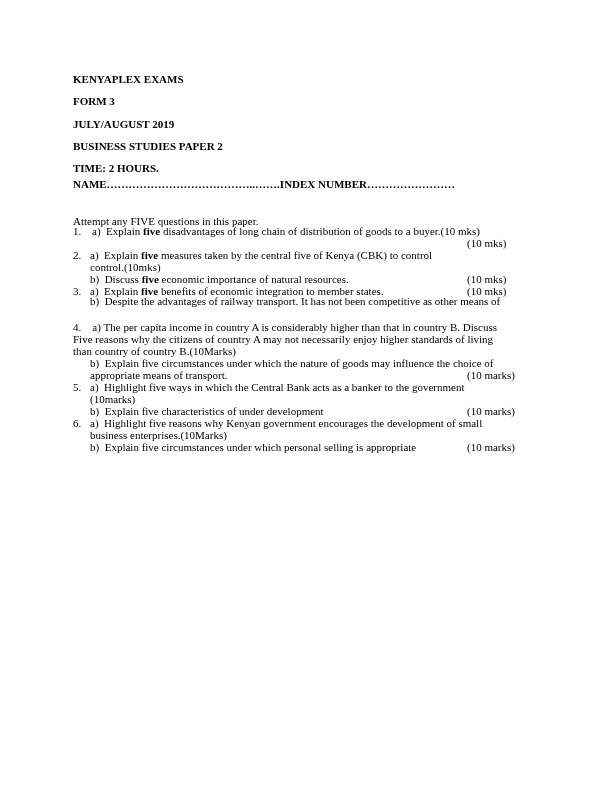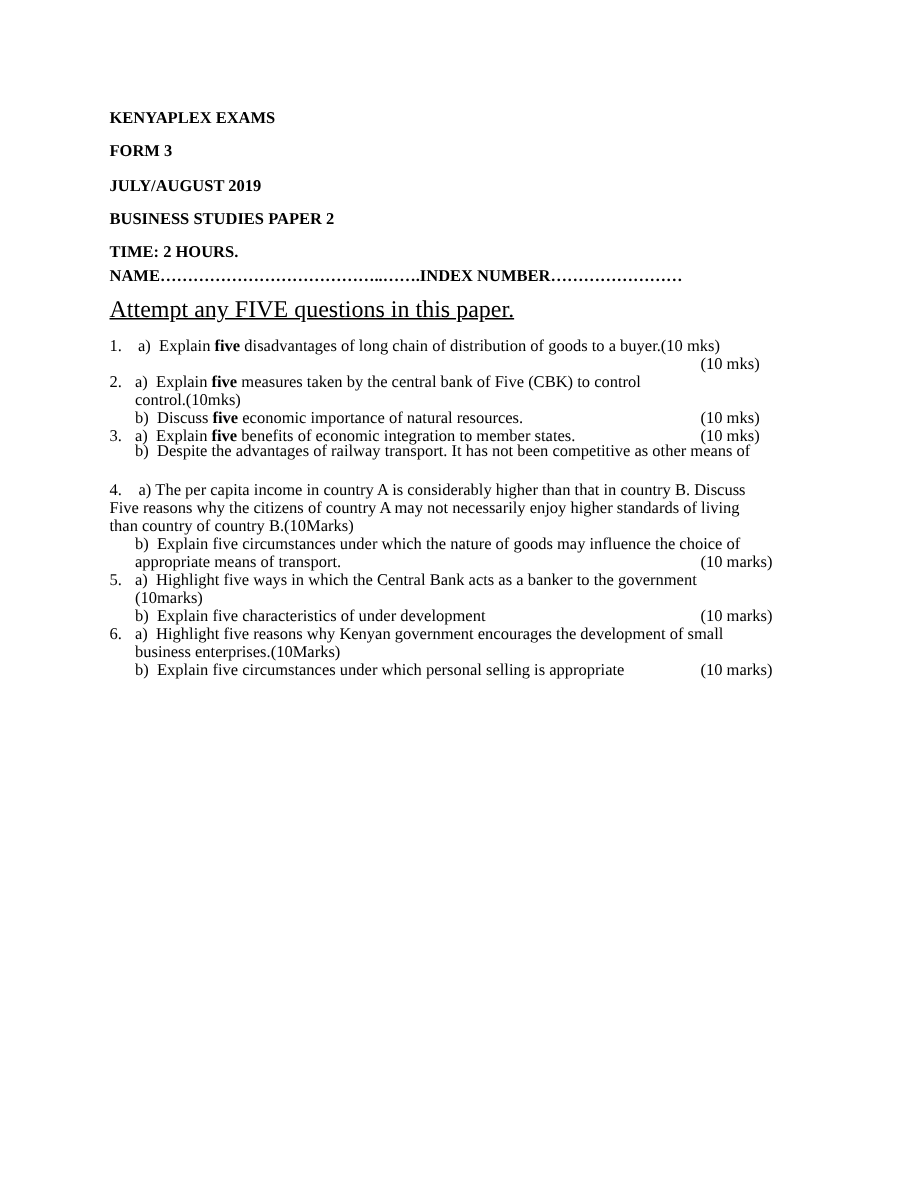--- a/index.html
+++ b/index.html
@@ -1,20 +1,20 @@
 <!DOCTYPE html>
 <html><head>
 <meta charset="utf-8">
 <style>
   html, body { margin: 0; padding: 0; background: #ffffff; }
   body { width: 612px; height: 792px; position: relative; overflow: hidden;
          font-family: "Liberation Serif", serif; color: #000; }
   .page { position: absolute; left: 0; top: 0; width: 612px; height: 624px; }
   .hdr { position: absolute; left: 73px; font-weight: bold; font-size: 11px; line-height: 13px; white-space: nowrap; }
-  .instr { position: absolute; left: 73px; top: 198px; font-size: 16px; text-decoration: underline; white-space: nowrap; }
+  .instr { position: absolute; left: 73px; top: 215px; font-size: 11px; white-space: nowrap; }
   .q { position: absolute; font-size: 11px; line-height: 12px; white-space: nowrap; }
   .mk { position: absolute; font-size: 11px; line-height: 12px; white-space: nowrap; }
   b { font-weight: bold; }
 </style>
 </head>
 <body>
 
 <div class="page">
 
   <div class="hdr" style="top:73px">KENYAPLEX EXAMS</div>
@@ -31,21 +31,21 @@
   <div class="q" style="left:73px;top:225px">1.</div>
   <div class="q" style="left:92px;top:225px">
     <span>a)</span>&nbsp;
     <span>Explain </span><b>five</b><span> disadvantages of long chain of distribution of goods to a buyer.(10 mks)</span>
   </div>
   <div class="mk" style="left:467px;top:237px">(10 mks)</div>
 
   <div class="q" style="left:73px;top:249px">2.</div>
   <div class="q" style="left:90px;top:249px">
     <span>a)</span>&nbsp;
-    <span>Explain </span><b>five</b><span> measures taken by the central bank of Five (CBK) to control</span>
+    <span>Explain </span><b>five</b><span> measures taken by the central five of Kenya (CBK) to control</span>
   </div>
   <div class="q" style="left:90px;top:261px">control.(10mks)</div>
   <div class="q" style="left:90px;top:273px">
     <span>b)</span>&nbsp;
     <span>Discuss </span><b>five</b><span> economic importance of natural resources.</span>
   </div>
   <div class="mk" style="left:467px;top:273px">(10 mks)</div>
 
   <div class="q" style="left:73px;top:285px">3.</div>
   <div class="q" style="left:90px;top:285px">

